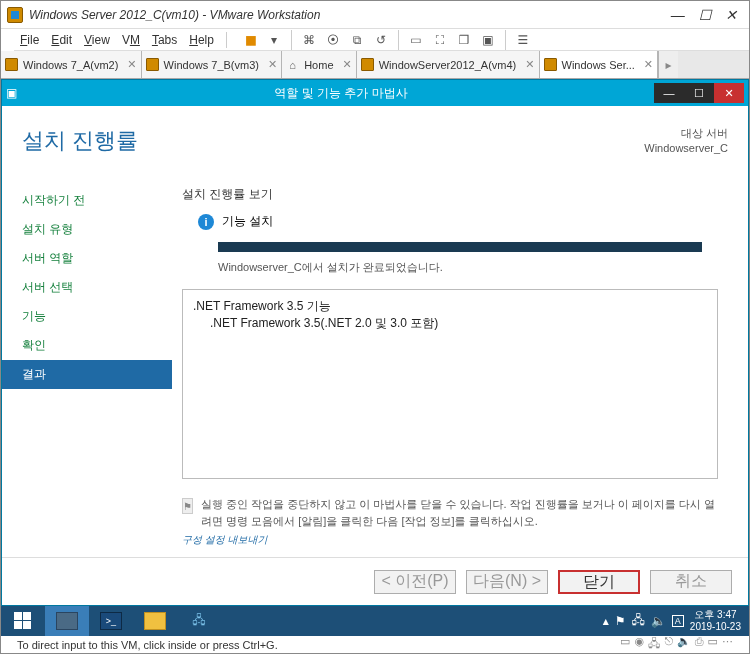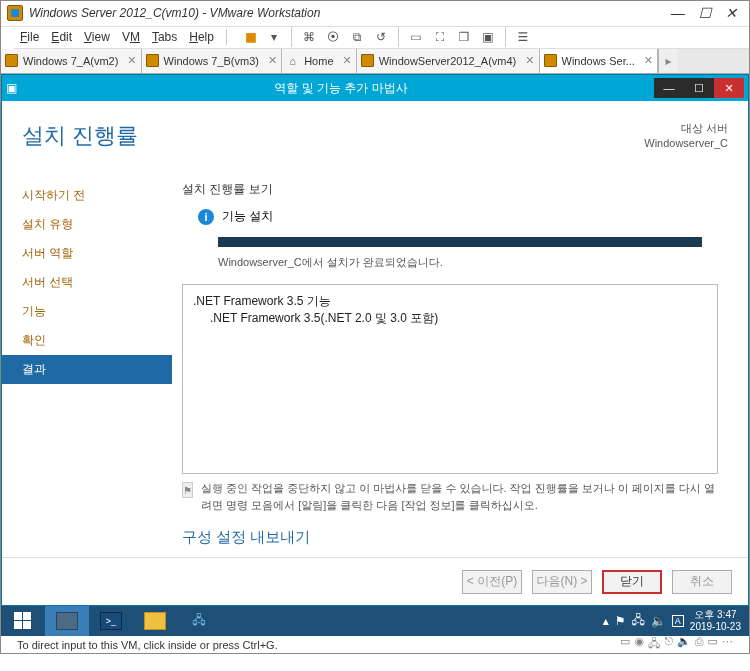--- a/index.html
+++ b/index.html
@@ -51,41 +51,41 @@
 .wiz-titlebar .wiz-controls .b.close { background:#c83030; }
 
 .wizard-body { flex:1; background:#fff; display:flex; flex-direction:column; }
 
 .wiz-header { height:70px; display:flex; align-items:center; padding:0 20px; border-bottom:0; }
 .wiz-header h1 { color:#1f6aa5; font-size:22px; font-weight:400; flex:1; }
 .wiz-header .target { text-align:right; font-size:11px; color:#555; line-height:1.4; }
 
 .wiz-main { flex:1; display:flex; }
 .wiz-sidebar { width:170px; padding:10px 0; }
-.wiz-sidebar .step { padding:6px 20px; color:#a16207; font-size:12px; }
+.wiz-sidebar .step { padding:6px 20px; color:#15803d; font-size:12px; }
 .wiz-sidebar .step.active { background:#1f6aa5; color:#fff; }
 
 .wiz-content { flex:1; padding:10px 30px 10px 10px; display:flex; flex-direction:column; }
 .wiz-content .sect-label { color:#333; font-size:12px; margin-bottom:10px; }
 .wiz-content .info-row { display:flex; align-items:center; gap:8px; margin-left:16px; margin-bottom:8px; }
 .wiz-content .info-row .i-icon { width:16px; height:16px; border-radius:50%; background:#1e88d6; color:#fff; display:inline-flex; align-items:center; justify-content:center; font-weight:bold; font-size:11px; }
 .progress { height:10px; background:#1a3a52; margin:4px 16px 8px 36px; }
 .status-msg { margin-left:36px; color:#555; font-size:11px; margin-bottom:10px; }
 
 .feature-box { border:1px solid #bbb; margin:4px 0 0 0; padding:8px 10px; height:190px; font-size:12px; color:#222; }
 .feature-box .sub { margin-left:17px; }
 
 .wiz-content .spacer { flex:1; }
 .note-row { display:flex; gap:8px; margin-top:6px; }
 .note-row .flag { width:16px; height:16px; background:#eee; border:1px solid #ccc; display:inline-flex; align-items:center; justify-content:center; color:#888; font-size:10px; margin-top:2px; }
 .note-row .note { font-size:11px; color:#555; line-height:1.5; }
-.link { color:#1f6aa5; font-size:15px; margin-top:15px; display:inline-block; }
+.link { color:#1f6aa5; font-size:10px; margin-top:4px; display:inline-block;font-style:italic; }
 
 .wiz-buttons { height:48px; border-top:1px solid #ddd; display:flex; align-items:center; justify-content:flex-end; gap:10px; padding:0 16px; }
-.wiz-buttons button { width:60px; height:24px; background:#f2f2f2; border:1px solid #adadad; color:#999; font-size:12px; }
+.wiz-buttons button { width:82px; height:24px; background:#f2f2f2; border:1px solid #adadad; color:#999; font-size:16px; }
 .wiz-buttons button.primary { border:2px solid #c83030; color:#333; background:#f2f2f2; }
 
 
 .taskbar { height:30px; background:#1d4f77; display:flex; align-items:center; }
 .taskbar .tb-item { width:44px; height:30px; display:flex; align-items:center; justify-content:center; }
 .taskbar .start { background:#1d4f77; color:#fff; font-size:16px; }
 .taskbar .active-app { background:#3a7eb8; }
 .taskbar .tb-icon { width:22px; height:18px; display:inline-block; }
 .taskbar .tray { margin-left:auto; display:flex; align-items:center; gap:6px; padding:0 8px; color:#fff; font-size:10px; }
 .taskbar .tray .clock { text-align:center; line-height:1.2; }

